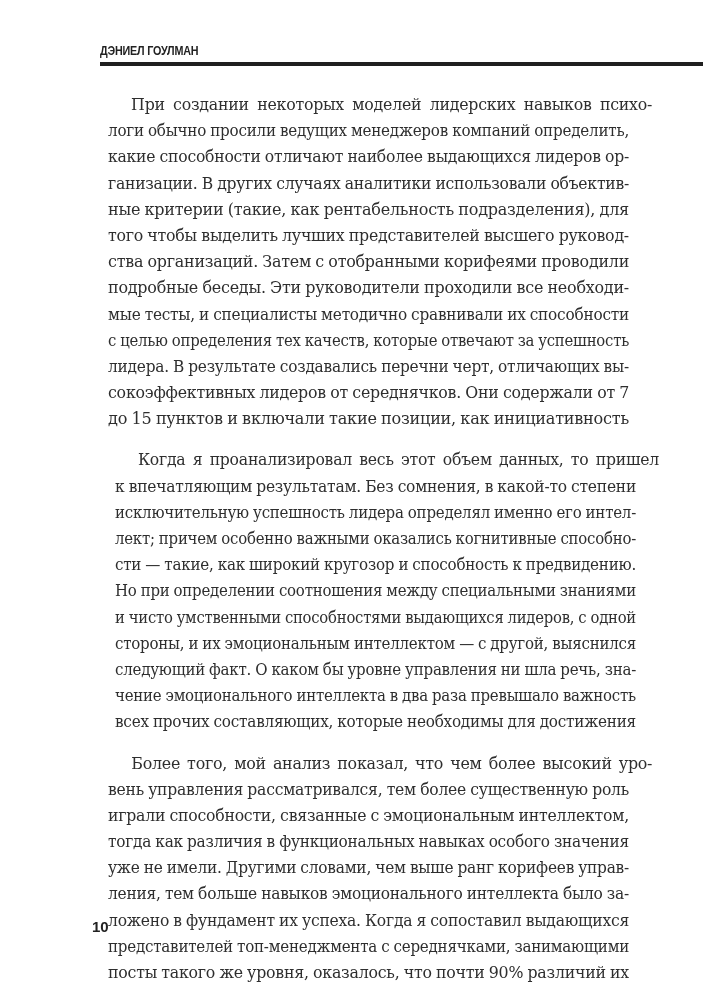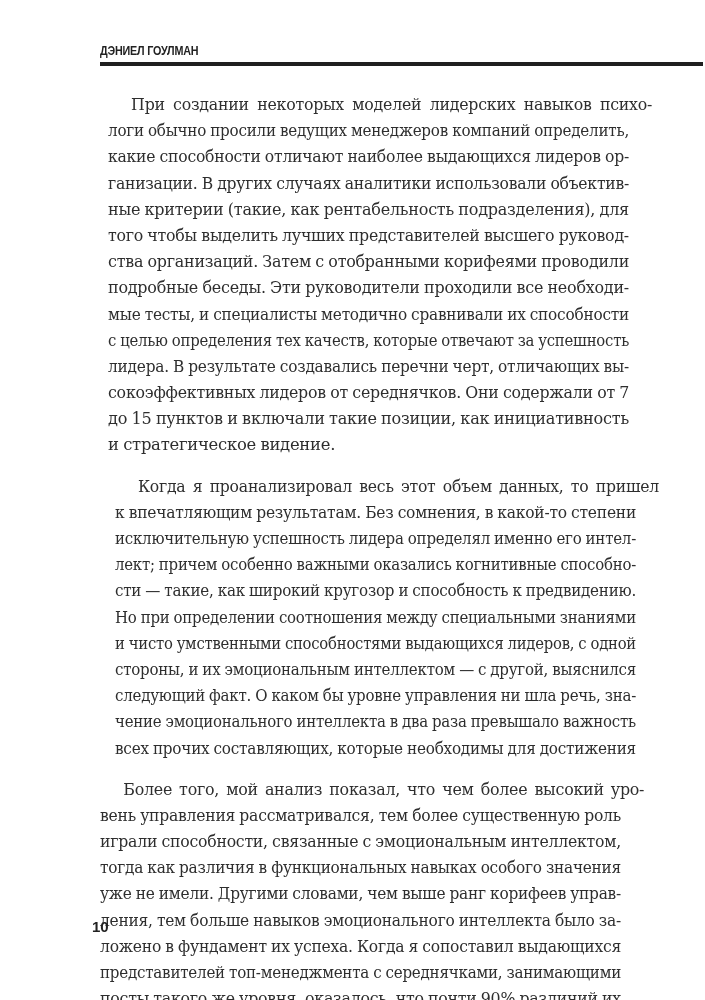--- a/index.html
+++ b/index.html
@@ -83,38 +83,37 @@
     <span class="line" style="transform-origin: left center; transform: scaleX(0.9517); width: 547.453px;">ганизации. В других случаях аналитики использовали объектив-</span>
     <span class="line" style="transform-origin: left center; transform: scaleX(0.9775); width: 532.984px;">ные критерии (такие, как рентабельность подразделения), для</span>
     <span class="line" style="transform-origin: left center; transform: scaleX(0.9638); width: 540.547px;">того чтобы выделить лучших представителей высшего руковод-</span>
     <span class="line" style="transform-origin: left center; transform: scaleX(0.97); width: 537.141px;">ства организаций. Затем с отобранными корифеями проводили</span>
     <span class="line" style="transform-origin: left center; transform: scaleX(0.9734); width: 535.234px;">подробные беседы. Эти руководители проходили все необходи-</span>
     <span class="line" style="transform-origin: left center; transform: scaleX(0.9349); width: 557.25px;">мые тесты, и специалисты методично сравнивали их способности</span>
     <span class="line" style="transform-origin: left center; transform: scaleX(0.9065); width: 574.75px;">с целью определения тех качеств, которые отвечают за успешность</span>
     <span class="line" style="transform-origin: left center; transform: scaleX(0.9378); width: 555.562px;">лидера. В результате создавались перечни черт, отличающих вы-</span>
     <span class="line" style="transform-origin: left center; transform: scaleX(0.964); width: 540.484px;">сокоэффективных лидеров от середнячков. Они содержали от 7</span>
     <span class="line" style="transform-origin: left center; transform: scaleX(0.9824); width: 530.344px;">до 15 пунктов и включали такие позиции, как инициативность</span>
-    <span class="line last">и стратегическое видение.</span>
   </p>
 
   <p style="margin:15px">
     <span class="line indent" style="transform-origin: left center; transform: scaleX(0.9555); width: 545.291px;">Когда я проанализировал весь этот объем данных, то пришел</span>
     <span class="line" style="transform-origin: left center; transform: scaleX(0.9454); width: 551.109px;">к впечатляющим результатам. Без сомнения, в какой-то степени</span>
     <span class="line" style="transform-origin: left center; transform: scaleX(0.916); width: 568.797px;">исключительную успешность лидера определял именно его интел-</span>
     <span class="line" style="transform-origin: left center; transform: scaleX(0.9105); width: 572.203px;">лект; причем особенно важными оказались когнитивные способно-</span>
     <span class="line" style="transform-origin: left center; transform: scaleX(0.9223); width: 564.891px;">сти — такие, как широкий кругозор и способность к предвидению.</span>
     <span class="line" style="transform-origin: left center; transform: scaleX(0.913); width: 570.625px;">Но при определении соотношения между специальными знаниями</span>
     <span class="line" style="transform-origin: left center; transform: scaleX(0.9034); width: 576.719px;">и чисто умственными способностями выдающихся лидеров, с одной</span>
     <span class="line" style="transform-origin: left center; transform: scaleX(0.9171); width: 568.094px;">стороны, и их эмоциональным интеллектом — с другой, выяснился</span>
     <span class="line" style="transform-origin: left center; transform: scaleX(0.917); width: 568.172px;">следующий факт. О каком бы уровне управления ни шла речь, зна-</span>
     <span class="line" style="transform-origin: left center; transform: scaleX(0.9133); width: 570.469px;">чение эмоционального интеллекта в два раза превышало важность</span>
     <span class="line" style="transform-origin: left center; transform: scaleX(0.9293); width: 560.609px;">всех прочих составляющих, которые необходимы для достижения</span>
   </p>
 
-  <p style="margin:0">
+  <p style="margin:8px">
     <span class="line indent" style="transform-origin: left center; transform: scaleX(0.9684); width: 538.002px;">Более того, мой анализ показал, что чем более высокий уро-</span>
     <span class="line" style="transform-origin: left center; transform: scaleX(0.9509); width: 547.891px;">вень управления рассматривался, тем более существенную роль</span>
     <span class="line" style="transform-origin: left center; transform: scaleX(0.9584); width: 543.625px;">играли способности, связанные с эмоциональным интеллектом,</span>
     <span class="line" style="transform-origin: left center; transform: scaleX(0.9347); width: 557.406px;">тогда как различия в функциональных навыках особого значения</span>
     <span class="line" style="transform-origin: left center; transform: scaleX(0.9384); width: 555.219px;">уже не имели. Другими словами, чем выше ранг корифеев управ-</span>
     <span class="line" style="transform-origin: left center; transform: scaleX(0.9414); width: 553.406px;">ления, тем больше навыков эмоционального интеллекта было за-</span>
     <span class="line" style="transform-origin: left center; transform: scaleX(0.9496); width: 548.656px;">ложено в фундамент их успеха. Когда я сопоставил выдающихся</span>
     <span class="line" style="transform-origin: left center; transform: scaleX(0.9206); width: 565.922px;">представителей топ-менеджмента с середнячками, занимающими</span>
     <span class="line" style="transform-origin: left center; transform: scaleX(0.9634); width: 540.781px;">посты такого же уровня, оказалось, что почти 90% различий их</span>
 

